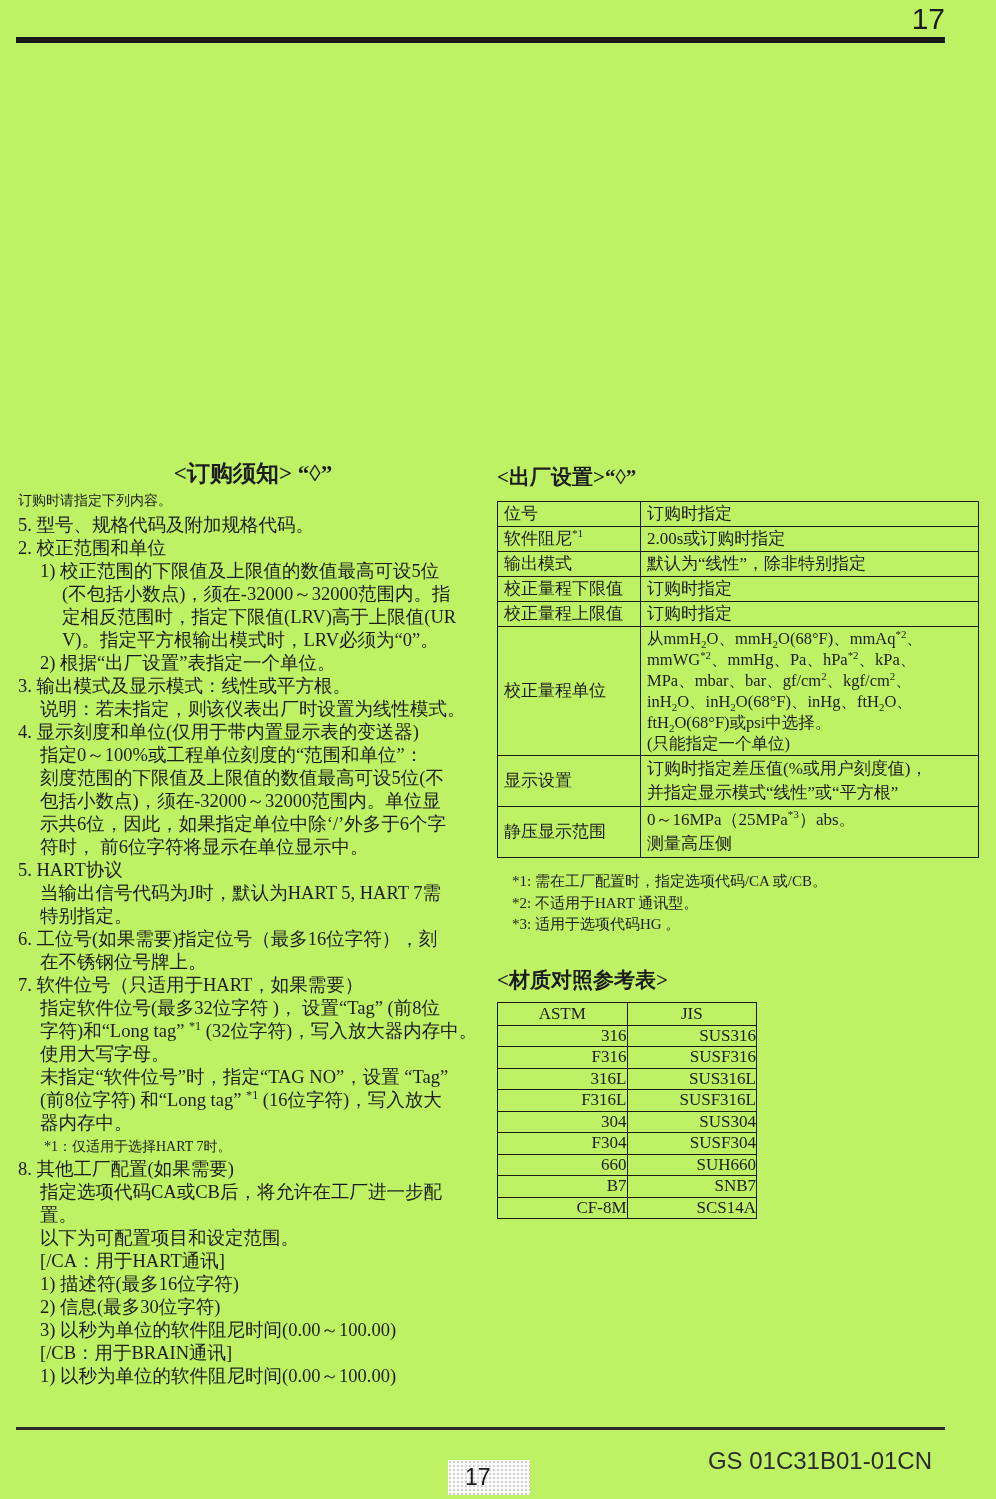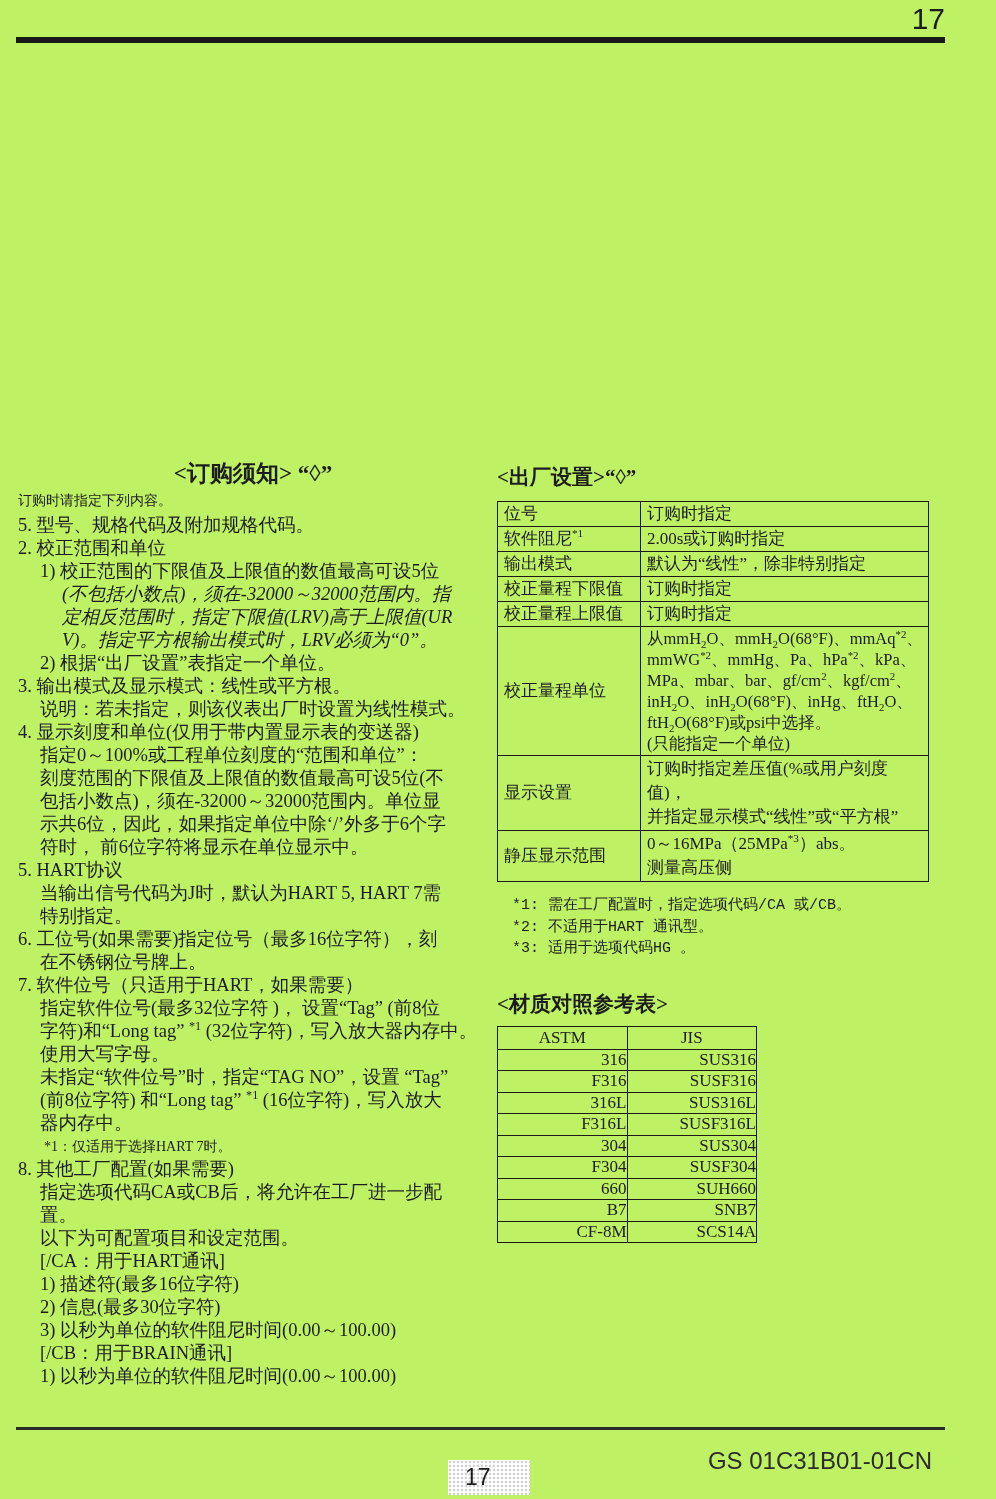--- a/index.html
+++ b/index.html
@@ -17,39 +17,39 @@
     position:absolute; top:2px; left:840px; width:105px; text-align:right;
     font-family:"Liberation Sans","DejaVu Sans",sans-serif; font-size:30px; color:#1b1b1b;
   }
 
   
   .col-left { position:absolute; left:18px; top:460px; width:470px; }
   .lt-title { font-size:23px; font-weight:bold; line-height:28px; white-space:nowrap;text-align:center; }
   .lt-sub   { font-size:14px; font-weight:normal; line-height:26px; white-space:nowrap; }
   .ln { font-size:18.5px; line-height:23px; white-space:nowrap; }
   .ln.i1 { padding-left:22px; }
-  .ln.i2 { padding-left:44px;font-style:italic; }
+  .ln.i2 { padding-left:44px; }
   .ln.fn { font-size:14px; padding-left:26px; }
 
   
   .col-right { position:absolute; left:497px; top:464px; width:450px; }
   .rt-title { font-size:21px; font-weight:bold; line-height:26px; white-space:nowrap; }
 
-  table.factory { border-collapse:collapse; width:432px; margin-top:11px; table-layout:fixed; }
+  table.factory { border-collapse:collapse; width:482px; margin-top:11px; table-layout:fixed; }
   table.factory td {
     border:1.5px solid #1a1a1a; padding:1px 6px; font-size:17px; line-height:21.5px;
     vertical-align:middle; color:#1c1c1c;
   }
   table.factory td.lbl { width:130px; }
   table.factory tr.small td { height:22px; }
   table.factory td.units { font-size:16.5px; line-height:21px; white-space:nowrap; }
   table.factory td.twolines { line-height:24px; }
 
   .fnotes { margin-top:13px; padding-left:15px; }
-  .fnote { font-size:15px; line-height:21.5px; white-space:nowrap;font-family:Liberation Mono, monospace; }
+  .fnote { font-size:15px; line-height:21.5px; white-space:nowrap; }
 
   .mat-title { margin-top:31px; }
   table.material { border-collapse:collapse; width:260px; margin-top:9px; table-layout:fixed; }
   table.material th, table.material td {
     border:1.5px solid #1a1a1a; font-size:17px; font-weight:normal; color:#1c1c1c;
   }
   table.material th { height:20px; text-align:center; line-height:20px; }
   table.material td { height:20.5px; padding:0 0 0 8px; text-align:right; line-height:20px; }
 
   

